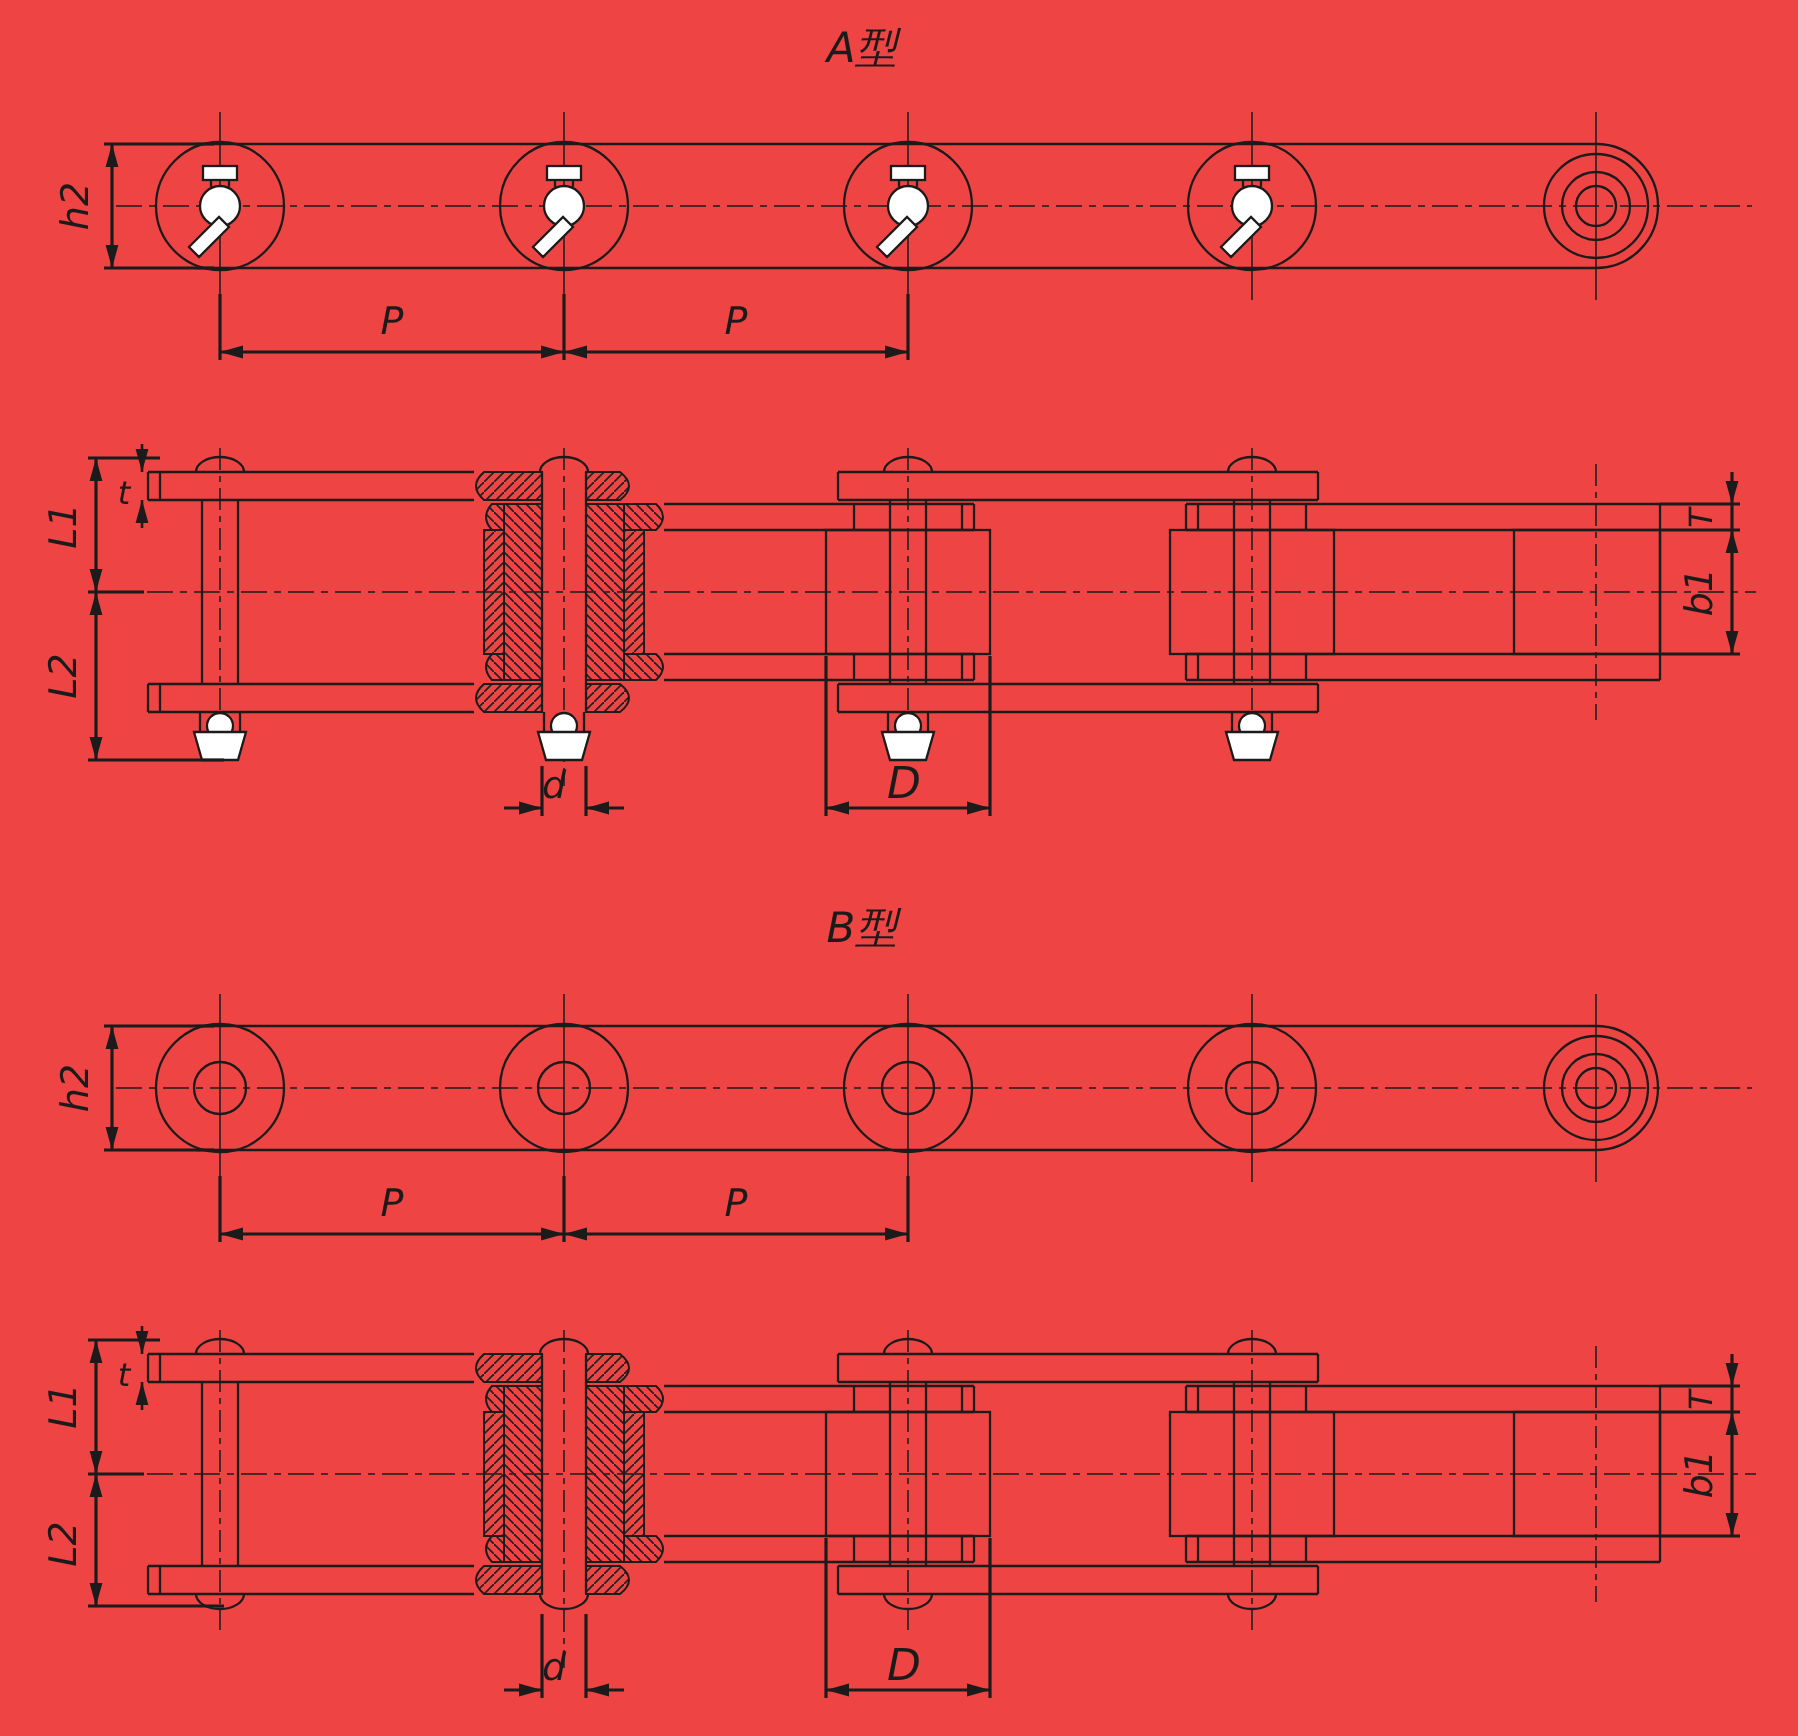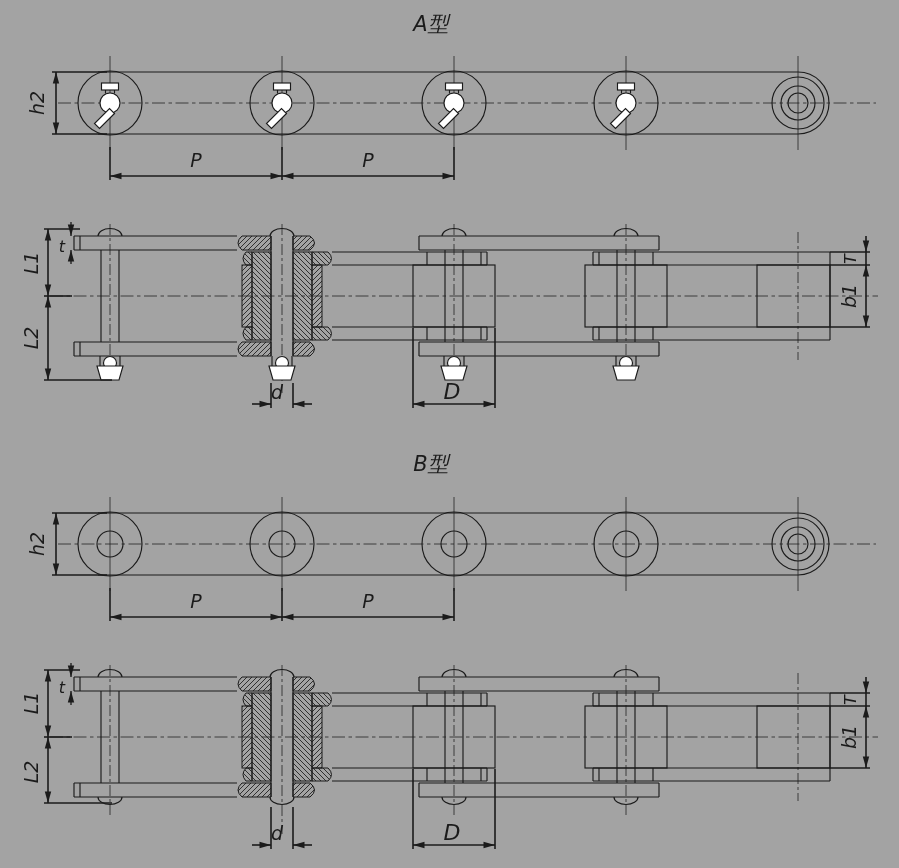--- a/index.html
+++ b/index.html
@@ -1,16 +1,16 @@
 <!DOCTYPE html>
 <html><head>
 <meta charset="utf-8">
 <style>
   html,body{margin:0;padding:0;background:#fff;}
-  .canvas{position:relative;width:899px;height:868px;background:#a3a3a3;overflow:hidden;
+  .canvas{position:relative;width:899px;height:868px;background:#ef4444;overflow:hidden;
           font-family:"DejaVu Sans",sans-serif;}
   svg text{font-family:"DejaVu Sans",sans-serif;font-style:italic;fill:#1b1b1b;}
   .ttl{font-size:21px;}
   .lbl{font-size:19px;}
   .lblS{font-size:16px;}
   .lblD{font-size:22px;}
 </style>
 </head>
 <body>
 

